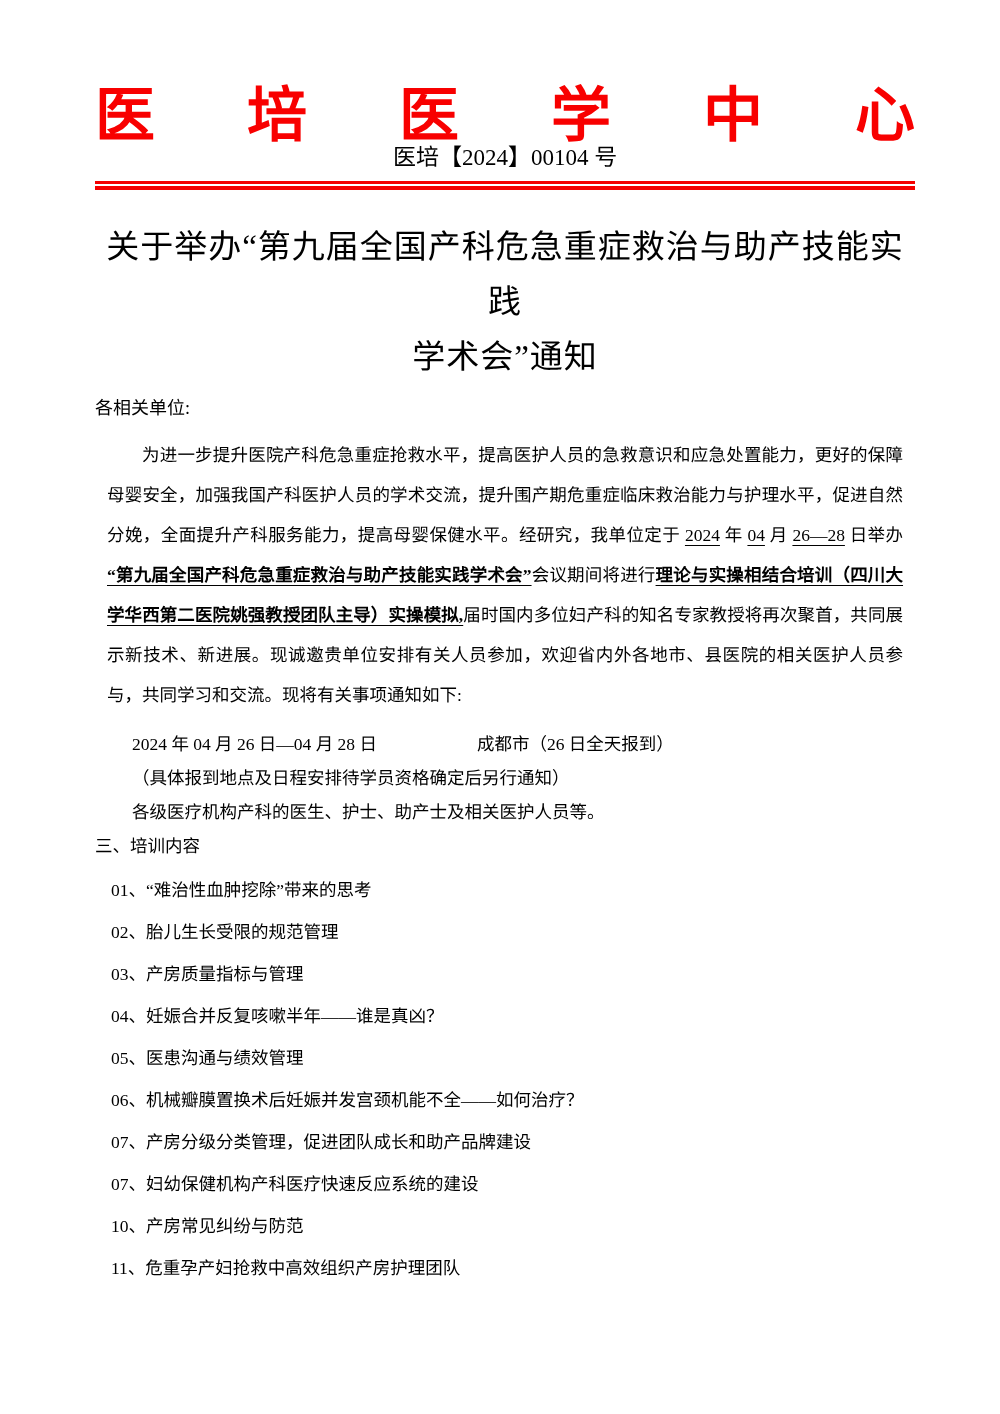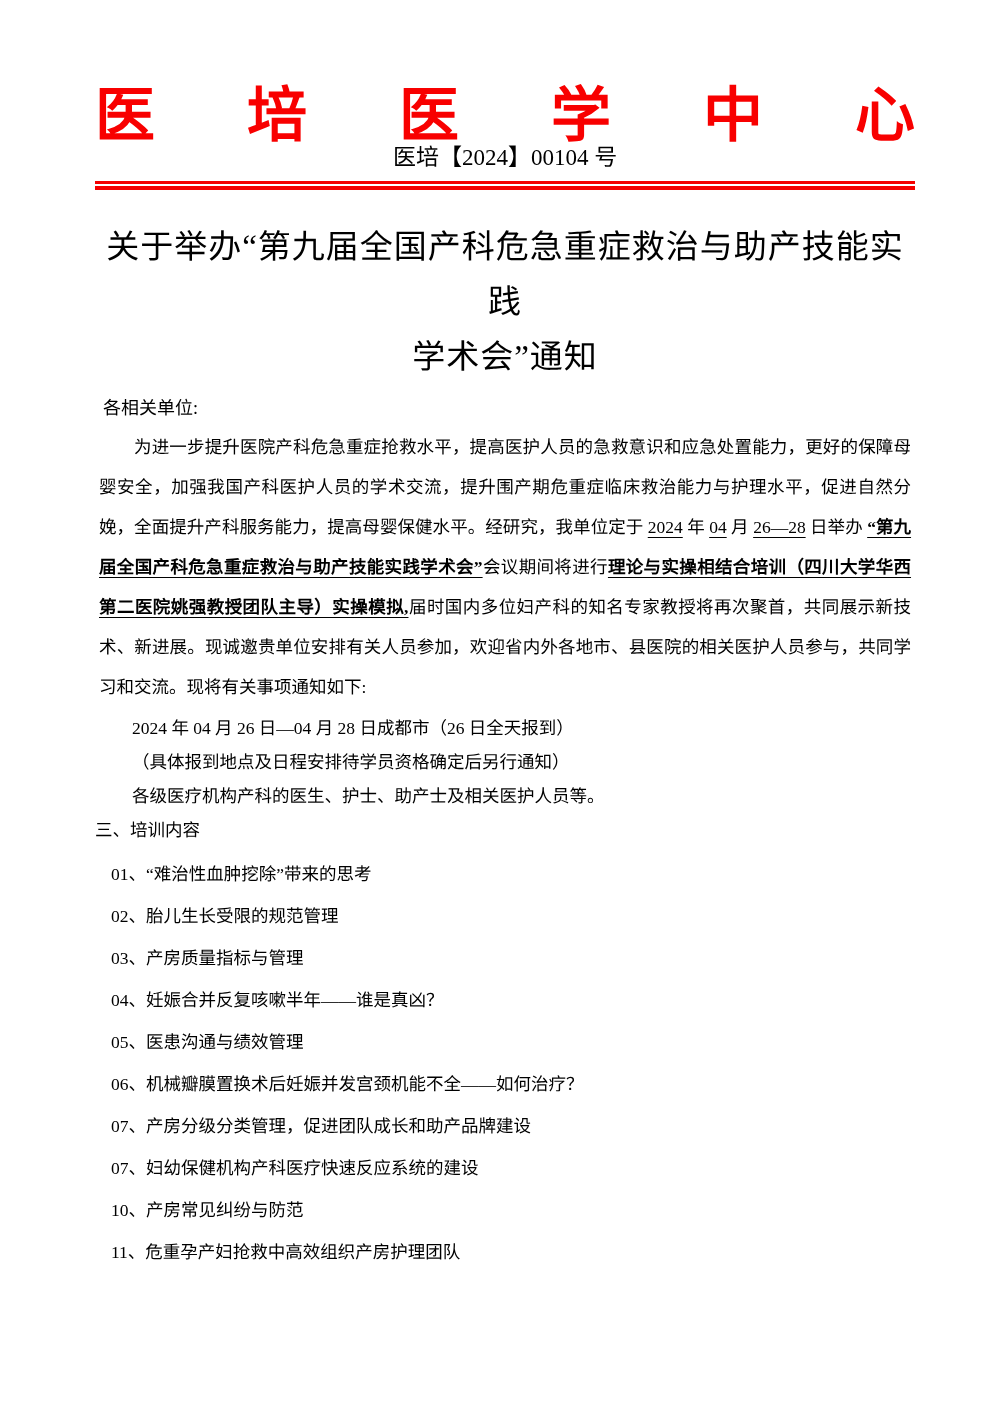--- a/index.html
+++ b/index.html
@@ -43,41 +43,41 @@
   
   .title {
     margin: 30px 0 0 0;
     font-size: 33px;
     font-weight: 400;
     letter-spacing: 1px;
   }
   .title-line { display: block; text-align: center; line-height: 55px; }
   
   .salutation {
-    margin: 8px 0 0 8px;
+    margin: 8px 0 0 0;
     font-size: 18px;
     line-height: 30px;
   }
   .intro {
-    margin: 4px;
+    margin: 12px;
     font-size: 17.5px;
     line-height: 40px;
     text-align: justify;
     text-indent: 2em;
   }
   .seg-u { text-decoration: underline; text-underline-offset: 4px; }
   .seg-bu {
     font-weight: bold;
     text-decoration: underline;
     text-underline-offset: 4px;
   }
   .section { font-size: 17.5px; }
   .sec-heading { margin: 0; line-height: 34px; }
   .sec-line { margin: 0; line-height: 34px; padding-left: 37px; }
-  .sec-location { display: inline-block; }
+  .sec-location { display: inline-block; margin-left: 100px; }
   .items {
     list-style: none;
     margin: 6px 0 0 0;
     padding: 0 0 0 16px;
   }
   .items li { line-height: 42px; }
 </style>
 </head>
 <body>
 

